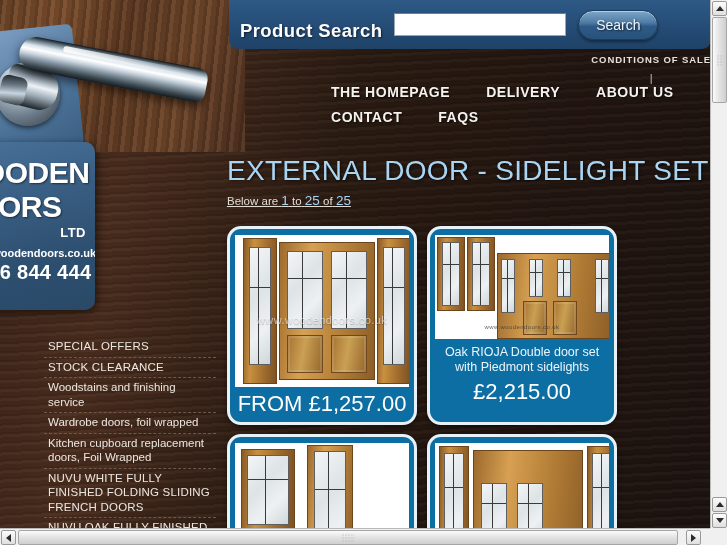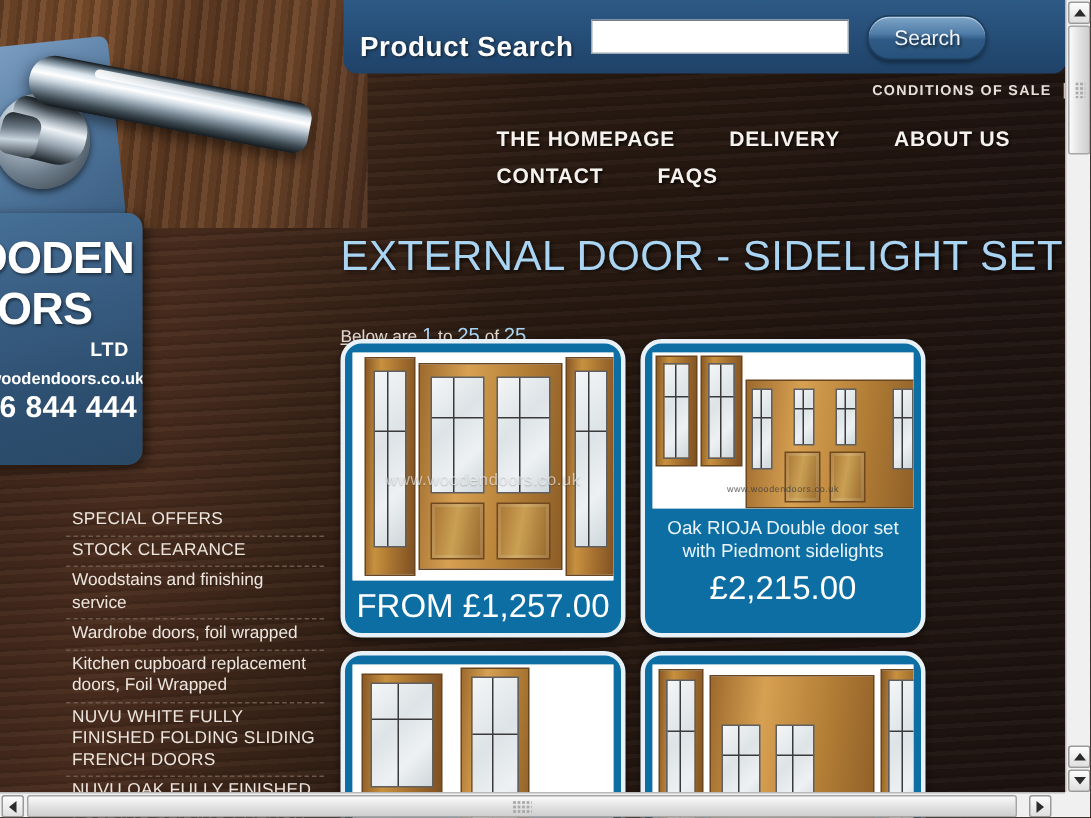--- a/index.html
+++ b/index.html
@@ -100,21 +100,21 @@
     background: linear-gradient(180deg, #7fa6c9 0%, #4e7ba6 42%, #2f5a85 55%, #27527c 100%);
     color: #eef4fa; font-size: 14px;
     font-family: "Liberation Sans", sans-serif;
     text-shadow: 1px 1px 2px rgba(0,0,0,.6);
     box-shadow: inset 0 1px 0 rgba(255,255,255,.45), 0 2px 3px rgba(0,0,0,.4);
   }
 
   
   #conditions-row {
     position: absolute; right: 16px; top: 54px;
-    display: flex; align-items: center; gap: 7px;
+    display: flex; align-items: center; gap: 7px; flex-direction: column;
   }
   #conditions-link {
     color: #e7e0da; font-size: 9.5px; font-weight: bold;
     letter-spacing: 0.9px; cursor: pointer; white-space: nowrap;
   }
   #conditions-sep { color: #cbbfb6; font-size: 11px; }
 
   
   #main-nav {
     position: absolute; left: 331px; top: 84px; width: 396px;
@@ -127,21 +127,21 @@
   }
 
   
   #page-title {
     position: absolute; left: 227px; top: 155px;
     color: #a9d4f2; font-size: 28px; font-weight: normal;
     letter-spacing: 0.3px; white-space: nowrap;
     text-shadow: 1px 1px 3px rgba(0,0,0,.65);
   }
   #result-count {
-    position: absolute; left: 227px; top: 216px;
+    position: absolute; left: 227px; top: 193px;
     font-size: 11.5px; color: #e2dbd4; white-space: nowrap; text-decoration: underline;
   }
   #result-count .num { color: #a9d4f2; font-size: 13.5px; }
 
   
   #logo-panel {
     position: absolute; left: -55px; top: 142px; width: 150px; height: 168px;
     background: linear-gradient(165deg, #4a749b 0%, #3a5f84 35%, #2d4f70 70%, #2a4967 100%);
     border-radius: 10px;
     box-shadow: 2px 2px 8px rgba(0,0,0,.55);

